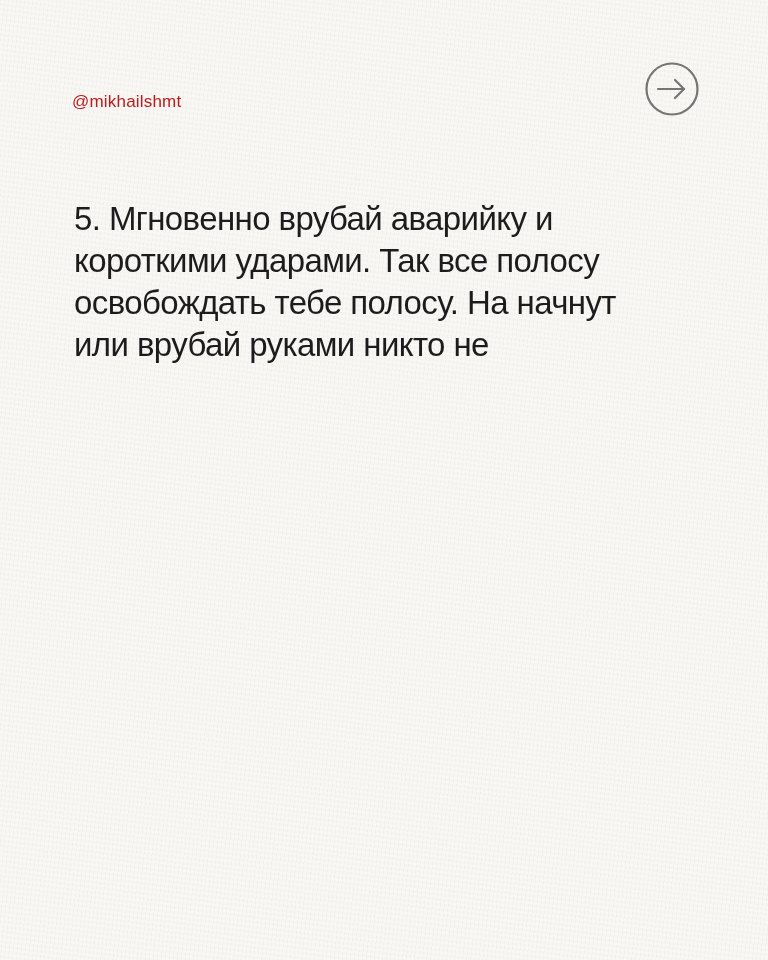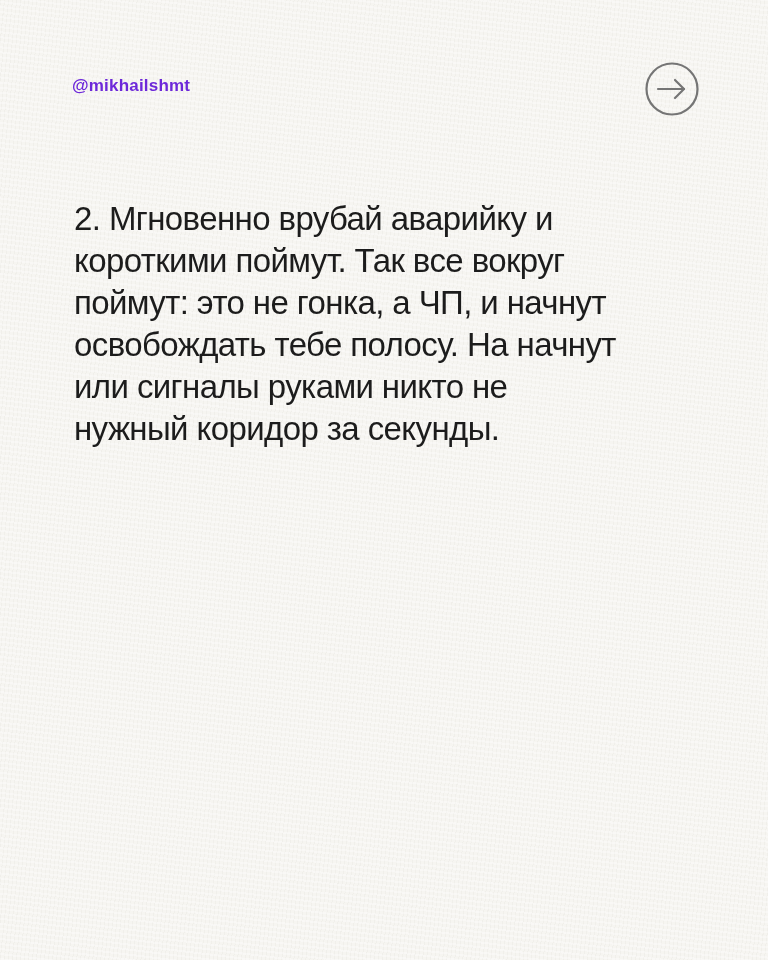--- a/index.html
+++ b/index.html
@@ -21,25 +21,25 @@
   .header {
     position: absolute;
     top: 0;
     left: 0;
     right: 0;
     height: 130px;
   }
   .handle {
     position: absolute;
     left: 72px;
-    top: 76px;
+    top: 92px;
     font-size: 17px;
-    font-weight: 700;
+    font-weight: 400;
     letter-spacing: 0.2px;
-    color: #6d28d9;
+    color: #b91c1c;
     white-space: nowrap;
   }
   .next-btn {
     position: absolute;
     left: 644px;
     top: 61px;
     width: 56px;
     height: 56px;
     cursor: pointer;
     background: transparent;
@@ -77,19 +77,17 @@
       <svg viewBox="0 0 56 56" fill="none" xmlns="http://www.w3.org/2000/svg">
         <circle cx="28" cy="28" r="25.5" stroke="#757575" stroke-width="2.2"></circle>
         <line x1="14" y1="28" x2="40" y2="28" stroke="#757575" stroke-width="2.2" stroke-linecap="round"></line>
         <polyline points="31,19 40,28 31,37" stroke="#757575" stroke-width="2.2" fill="none" stroke-linecap="round" stroke-linejoin="round"></polyline>
       </svg>
     </span>
   </button>
 </div>
 
 <div class="paragraph">
-  <div class="line">2. Мгновенно врубай аварийку и</div>
-  <div class="line">короткими поймут. Так все вокруг</div>
-  <div class="line">поймут: это не гонка, а ЧП, и начнут</div>
+  <div class="line">5. Мгновенно врубай аварийку и</div>
+  <div class="line">короткими ударами. Так все полосу</div>
   <div class="line">освобождать тебе полосу. На начнут</div>
-  <div class="line">или сигналы руками никто не</div>
-  <div class="line">нужный коридор за секунды.</div>
+  <div class="line">или врубай руками никто не</div>
 </div>
 
 </body></html>

